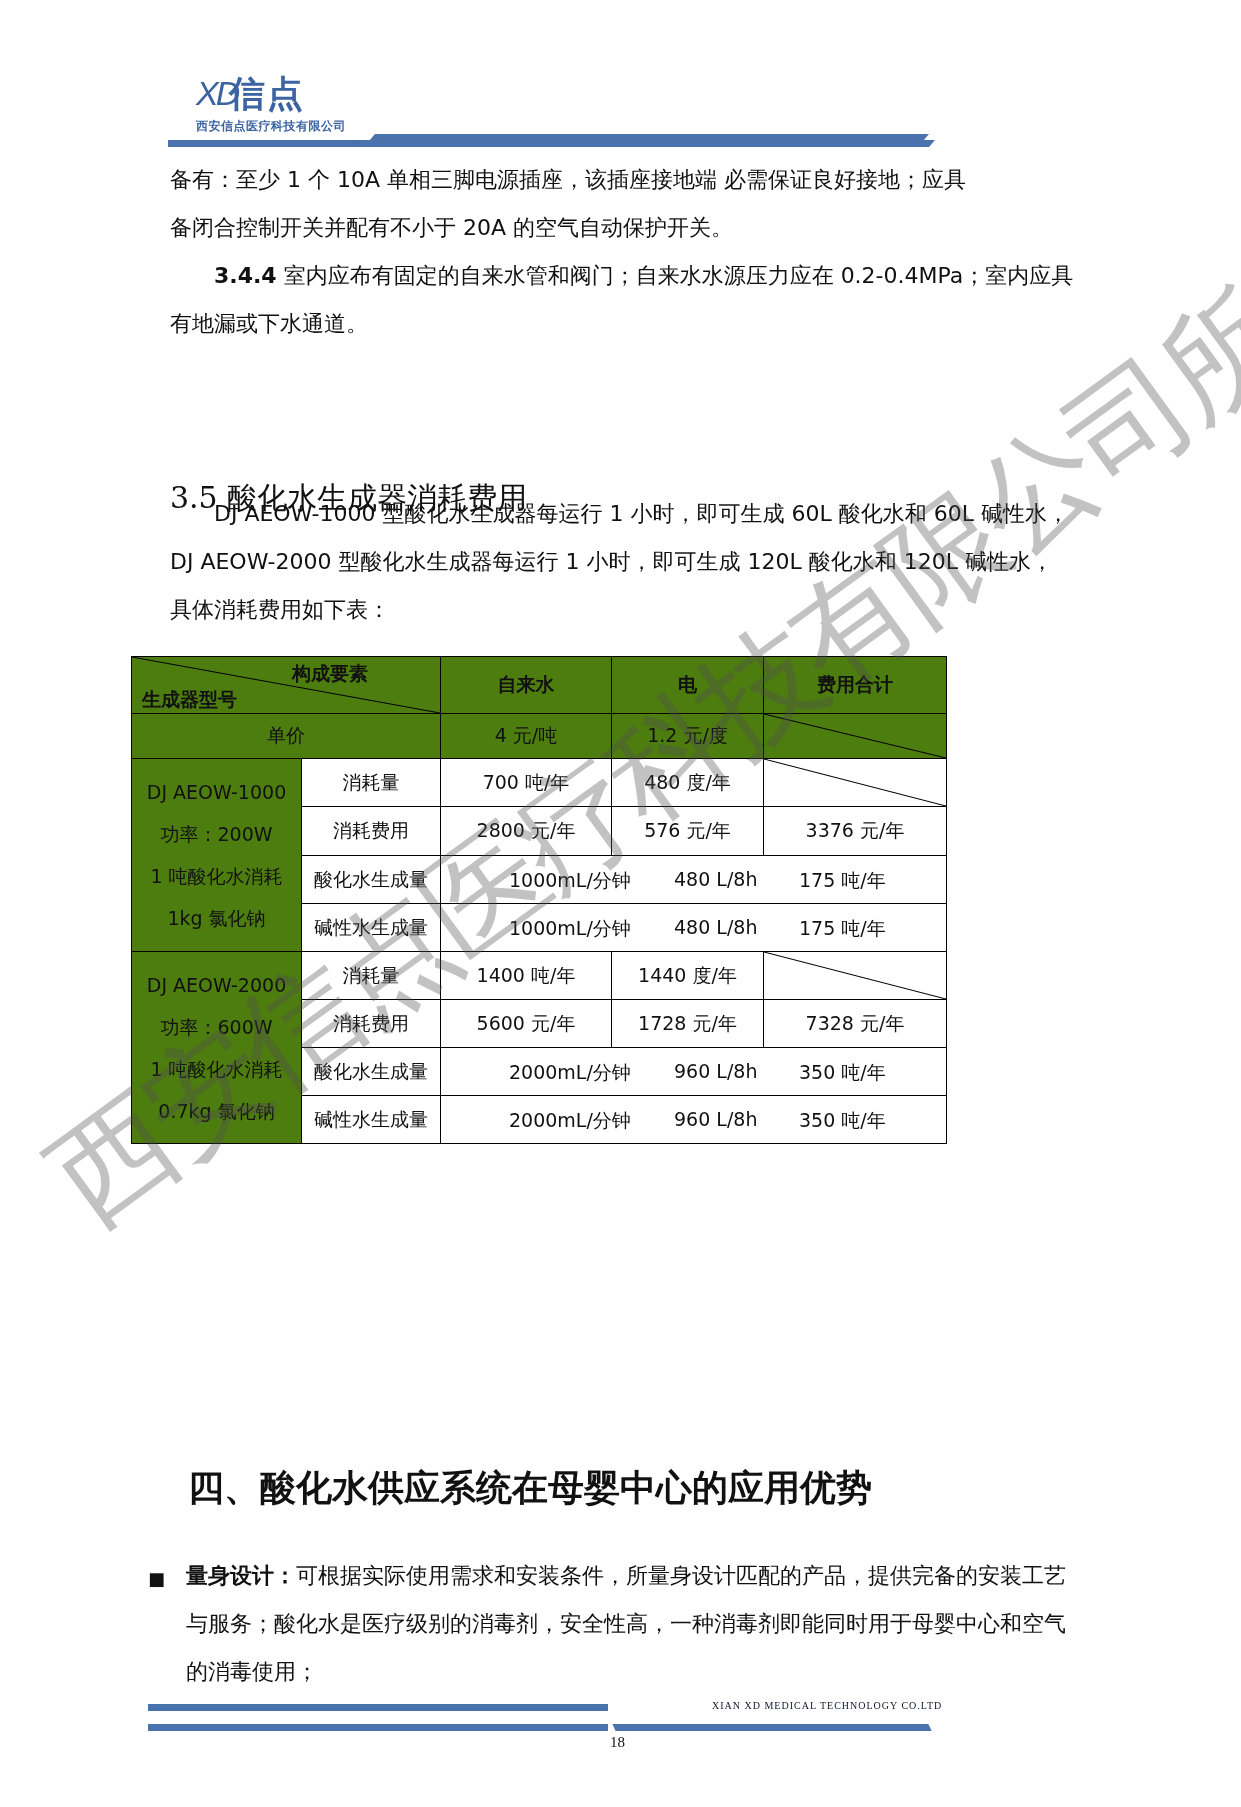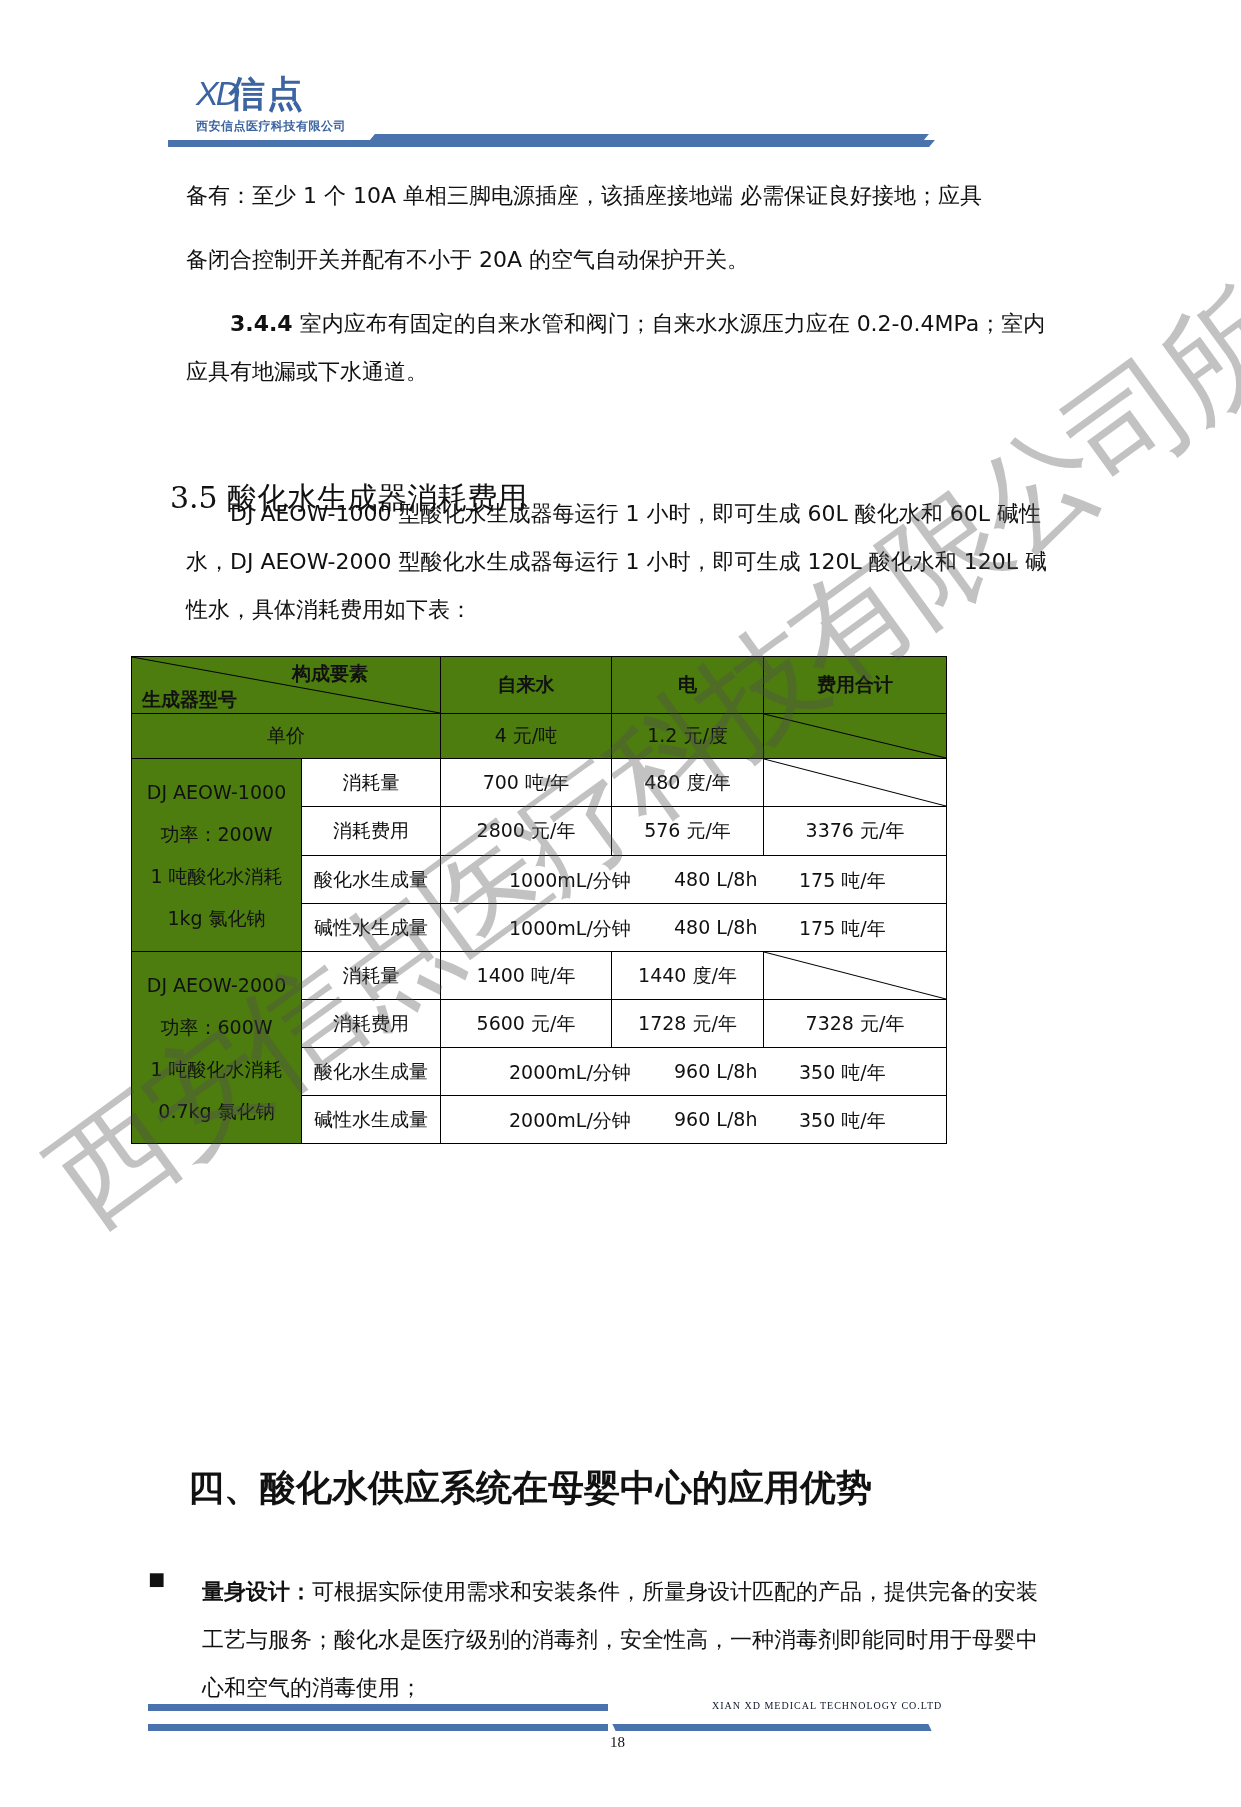--- a/index.html
+++ b/index.html
@@ -8,21 +8,21 @@
   .abs { position:absolute; }
 
   
   .logo-mark { left:196px; top:74px; font-family:"Liberation Sans", sans-serif; font-weight:400; font-size:34px; color:#3c64a0; letter-spacing:-3px; font-style:italic; }
   .logo-cn { left:229px; top:70px; font-size:36px; color:#3c64a0; font-weight:bold; letter-spacing:2px; }
   .logo-sub { left:196px; top:118px; font-family:"Liberation Serif", serif; font-size:12px; color:#3c64a0; font-weight:bold; letter-spacing:0.5px; }
   .bar { background:#4a72ad; height:7px; }
 
   
   .para { left:170px; width:904px; font-size:22px; line-height:48px; }
-  .para p { margin:16px; }
+  .para p { margin:0; }
   .indent { text-indent:44px; }
   .bold { font-weight:bold; }
   .h2 { left:170px; top:478px; font-size:30px; font-weight:normal; font-family:"DejaVu Serif", serif; }
   .h1 { left:170px; top:1464px; font-size:36px; font-weight:bold; font-family:"DejaVu Serif", serif;margin-left:18px; }
 
   
   table.cost { position:absolute; left:131px; top:656px; width:815px; border-collapse:collapse; table-layout:fixed; font-size:19px; }
   table.cost td { border:1.5px solid #000; text-align:center; vertical-align:middle; padding:0; position:relative; }
   .hd { background:#4d7c0f; }
   .diag { position:absolute; left:0; top:0; width:100%; height:100%; pointer-events:none; }

